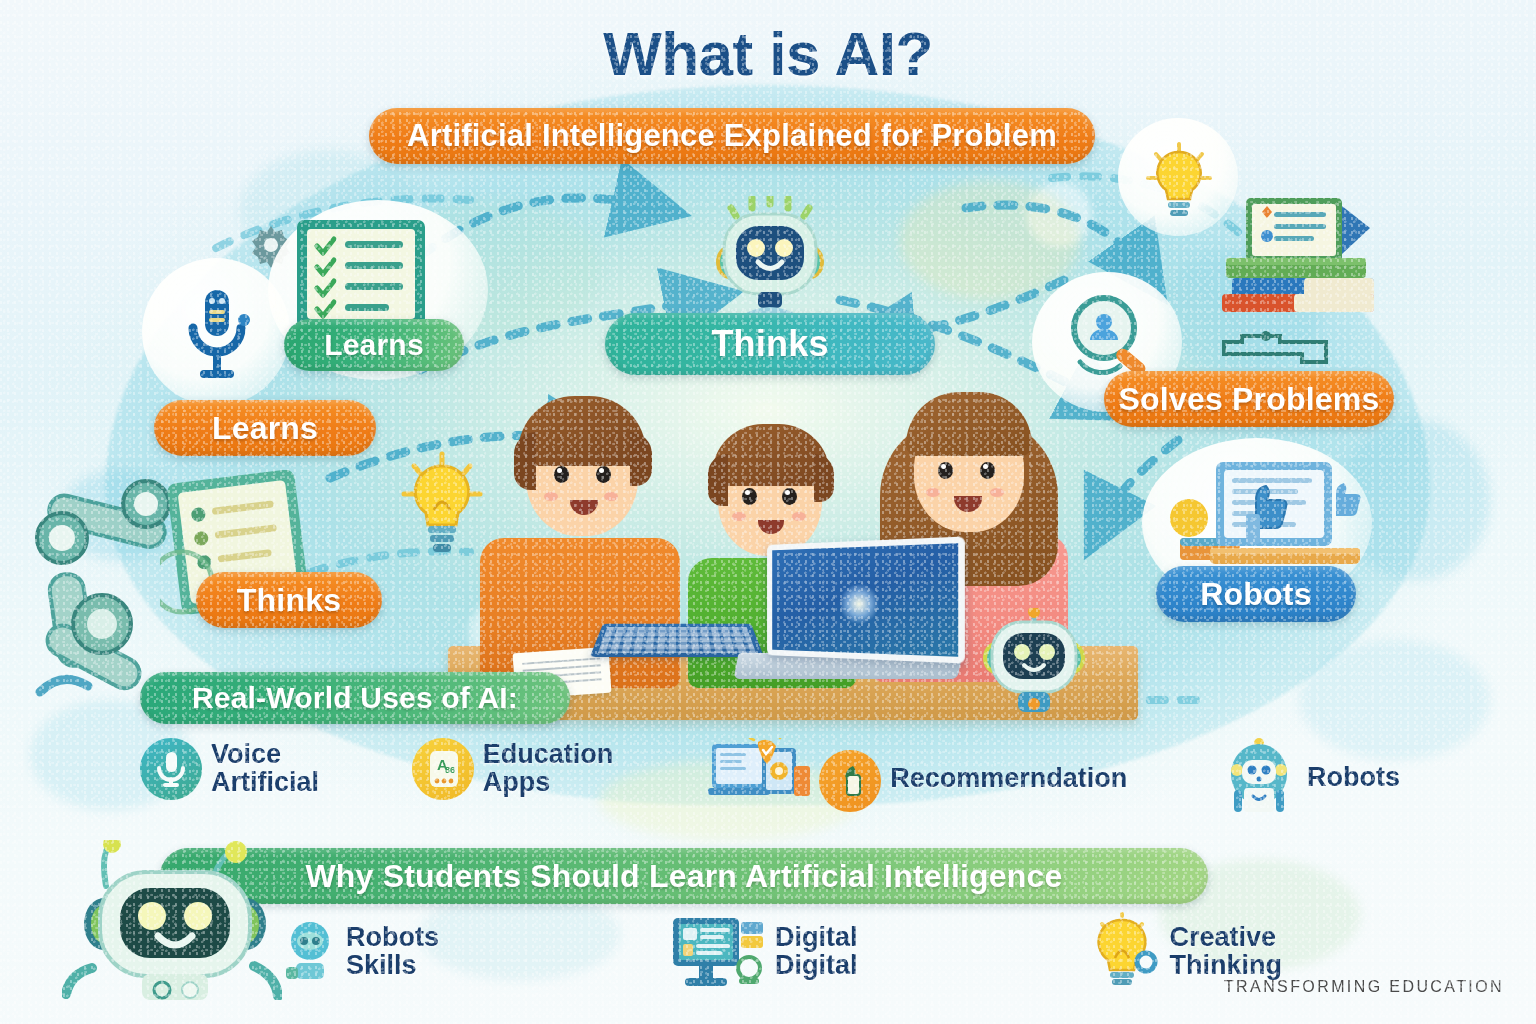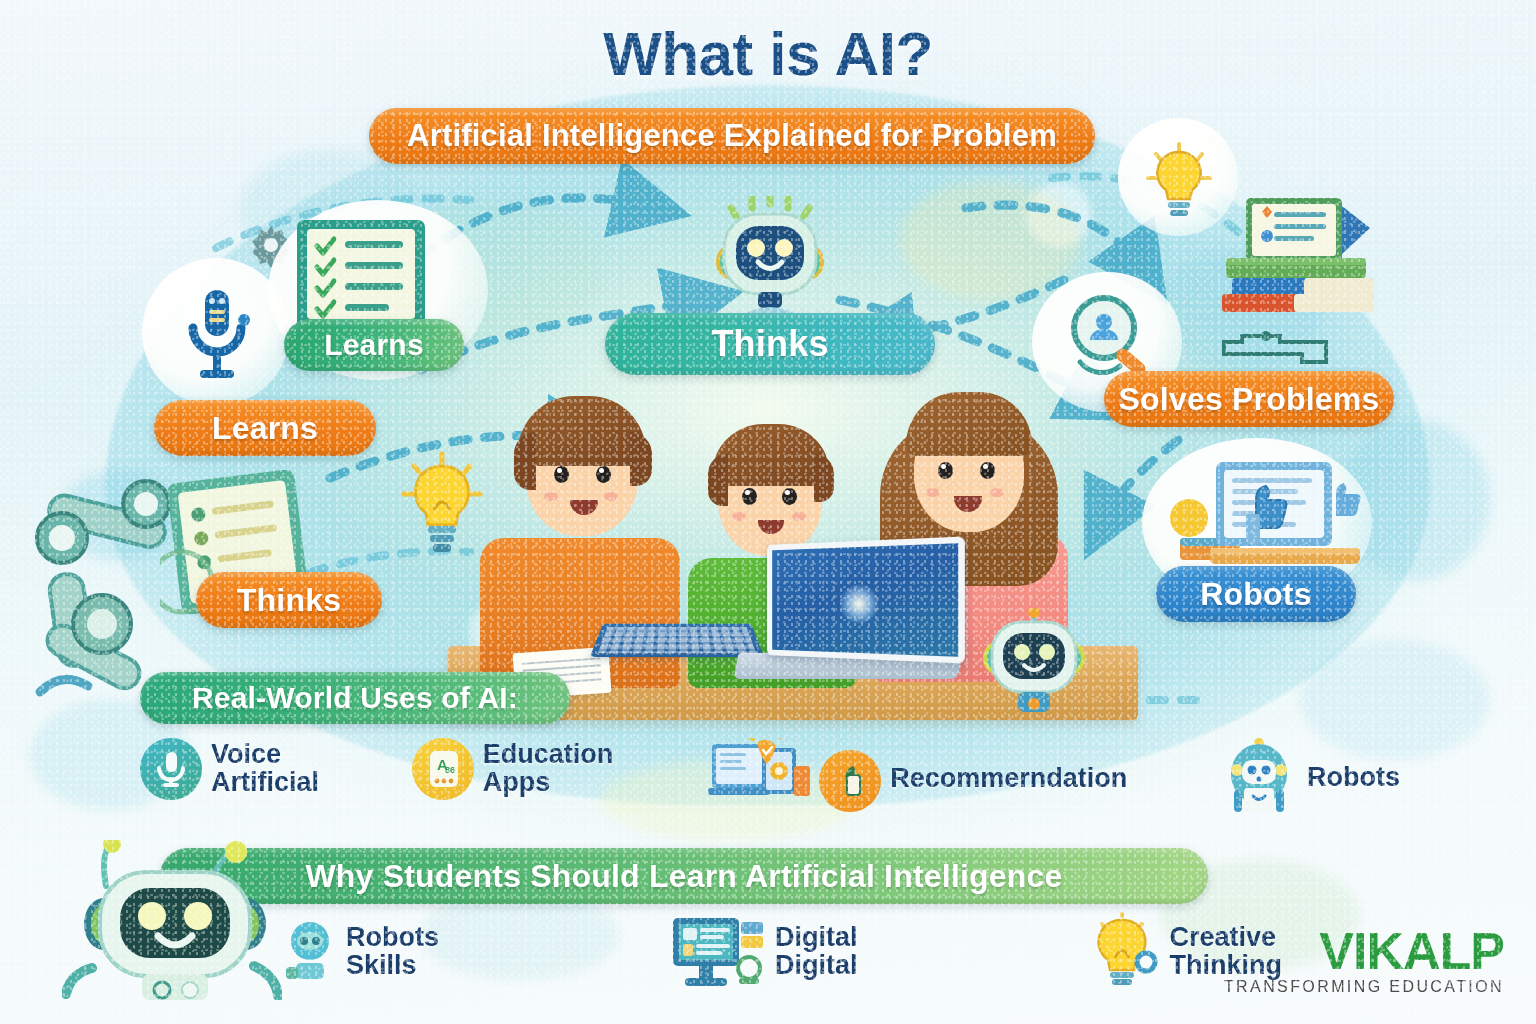--- a/index.html
+++ b/index.html
@@ -657,18 +657,17 @@
         <circle cx="56" cy="50" r="9" fill="none" stroke="#3f9bc4" stroke-width="5"></circle>
       </svg>
       <div class="why-label">
         <span>Creative</span>
         <span>Thinking</span>
       </div>
     </div>
   </div>
 
   <div id="logo">
-    <div id="logo-name">VIKALP</div>
     <div id="logo-tag">TRANSFORMING EDUCATION</div>
   </div>
 
   <div class="grainlayer"></div>
 </div>
 
 </body></html>

